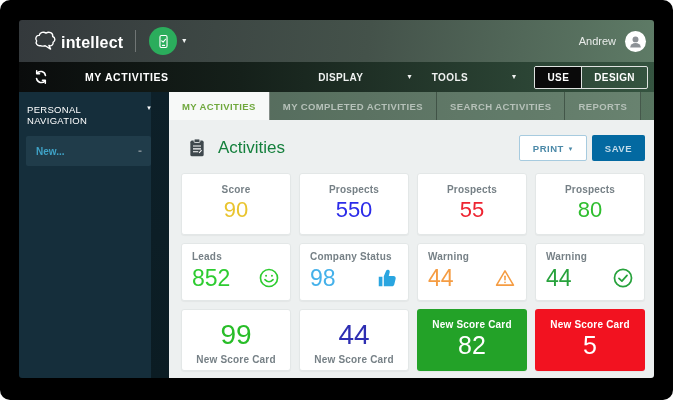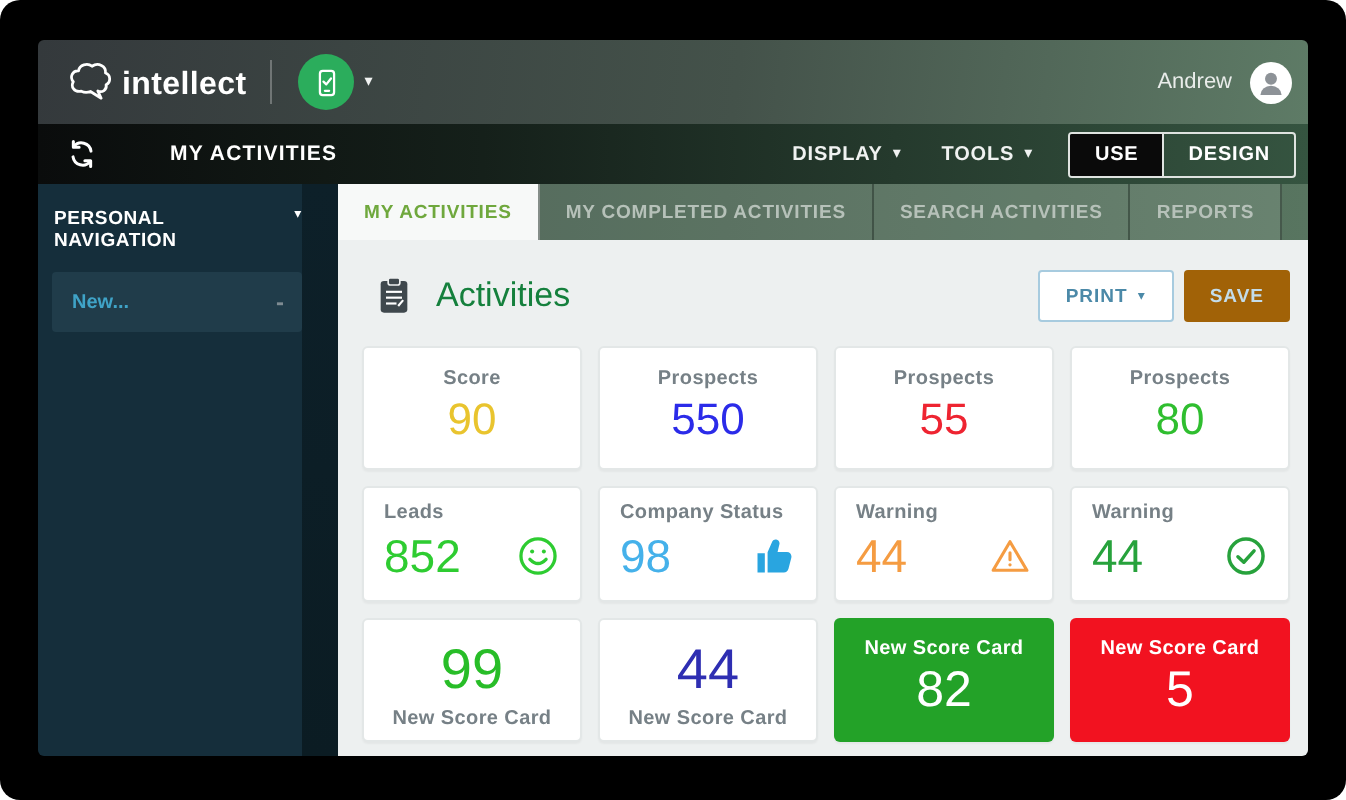--- a/index.html
+++ b/index.html
@@ -21,30 +21,30 @@
   .tb-spacer { flex:1; }
   .user-name { color:#e9ecea; font-size:11px; margin-right:9px; }
   .avatar { width:21px; height:21px; border-radius:50%; background:#fff; display:flex; align-items:center; justify-content:center; overflow:hidden; }
   .avatar svg { width:17px; height:17px; }
 
   
   .navbar { height:30px; flex:0 0 30px; display:flex; align-items:center; padding:0 6px 0 14px;
             background:linear-gradient(90deg,#0a0c0c 0%,#15201a 35%,#355440 100%); }
   .refresh { width:16px; height:16px; color:#fff; }
   .navbar-title { color:#fff; font-size:10.5px; font-weight:700; letter-spacing:.6px; margin-left:36px; }
-  .nav-menu { color:#f0f2f1; font-size:10px; font-weight:700; letter-spacing:.4px; display:flex; align-items:center; margin-left:20px; cursor:pointer; }
+  .nav-menu { color:#f0f2f1; font-size:10px; font-weight:700; letter-spacing:.4px; display:flex; align-items:center; margin-left:20px; cursor:pointer;gap:39px; }
   .mode-toggle { display:flex; border:1px solid #dfe3e0; border-radius:2px; margin-left:18px; overflow:hidden; }
   .mode-btn { font-size:10px; font-weight:700; letter-spacing:.4px; padding:5px 12px; color:#fff; }
   .mode-btn.active { background:#0a0a0a; }
   .mode-btn + .mode-btn { border-left:1px solid #dfe3e0; }
 
   
   .appbody { flex:1; display:flex; min-height:0; }
   .sidebar { width:132px; flex:0 0 132px; background:#152e3b; padding:12px 0 0 7px; }
-  .side-head { color:#fff; font-size:9.5px; font-weight:700; letter-spacing:.3px; display:flex; padding-left:1px; }
+  .side-head { color:#fff; font-size:9.5px; font-weight:400; letter-spacing:.3px; display:flex; padding-left:1px; }
   .side-head .caret { font-size:7px; }
   .side-item { margin-top:10px; background:#203c4a; border-radius:2px; height:30px; display:flex; align-items:center;
                justify-content:space-between; padding:0 9px 0 10px; cursor:pointer; }
   .side-item-label { color:#3fa3c7; font-size:10px; font-weight:700;text-align:right; }
   .side-item-dash { color:#7e8b92; font-size:12px; font-weight:700; }
   .siderail { width:18px; flex:0 0 18px; background:linear-gradient(180deg,#0d2029,#0b1c23); }
 
   .main { flex:1; display:flex; flex-direction:column; min-width:0; }
 
   
@@ -58,21 +58,21 @@
   
   .content { flex:1; background:#edf0f0; padding:0 9px 0 12px; overflow:hidden; }
   .pagehead { height:50px; display:flex; align-items:center; padding:6px 0 0 6px; }
   .pagehead .clip { width:20px; height:20px; }
   .page-title { font-size:17px; color:#15803d; margin-left:11px; }
   .ph-spacer { flex:1; }
   .btn { height:26px; display:flex; align-items:center; justify-content:center; border-radius:2px;
          font-size:9.5px; font-weight:700; letter-spacing:.5px; cursor:pointer; }
   .btn-print { background:#fff; border:1px solid #a7cbdf; color:#4b89a8; padding:0 13px; }
   .btn-print .caret { font-size:7px; }
-  .btn-save { background:#a16207; color:#c3dcea; padding:0 13px; margin-left:5px; }
+  .btn-save { background:#0369a1; color:#c3dcea; padding:0 13px; margin-left:5px; }
 
   .grid { display:grid; grid-template-columns:repeat(4,1fr); grid-template-rows:62px 58px 62px; gap:8px; margin-top:3px; }
   .card { background:#fff; border:1px solid #e3e7e7; border-radius:3px; box-shadow:0 1px 1px rgba(0,0,0,.04); overflow:hidden; }
   .clabel { font-size:10px; font-weight:700; color:#768086; letter-spacing:.2px; }
   .cvalue { font-size:22px; line-height:1.05; }
 
   .card.vA { display:flex; flex-direction:column; align-items:center; }
   .card.vA .clabel { margin-top:10px; }
   .card.vA .cvalue { margin-top:3px; }
 

